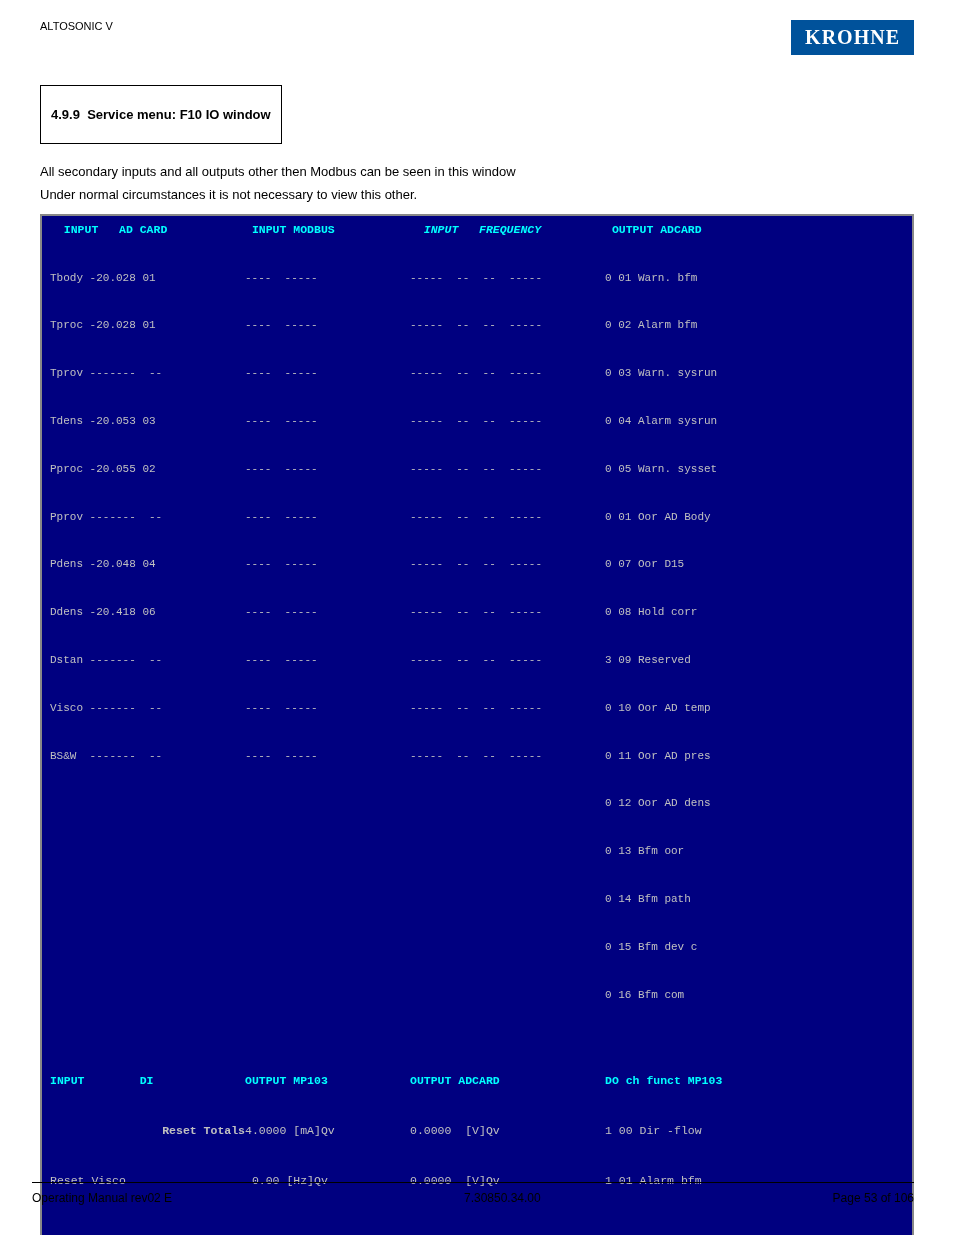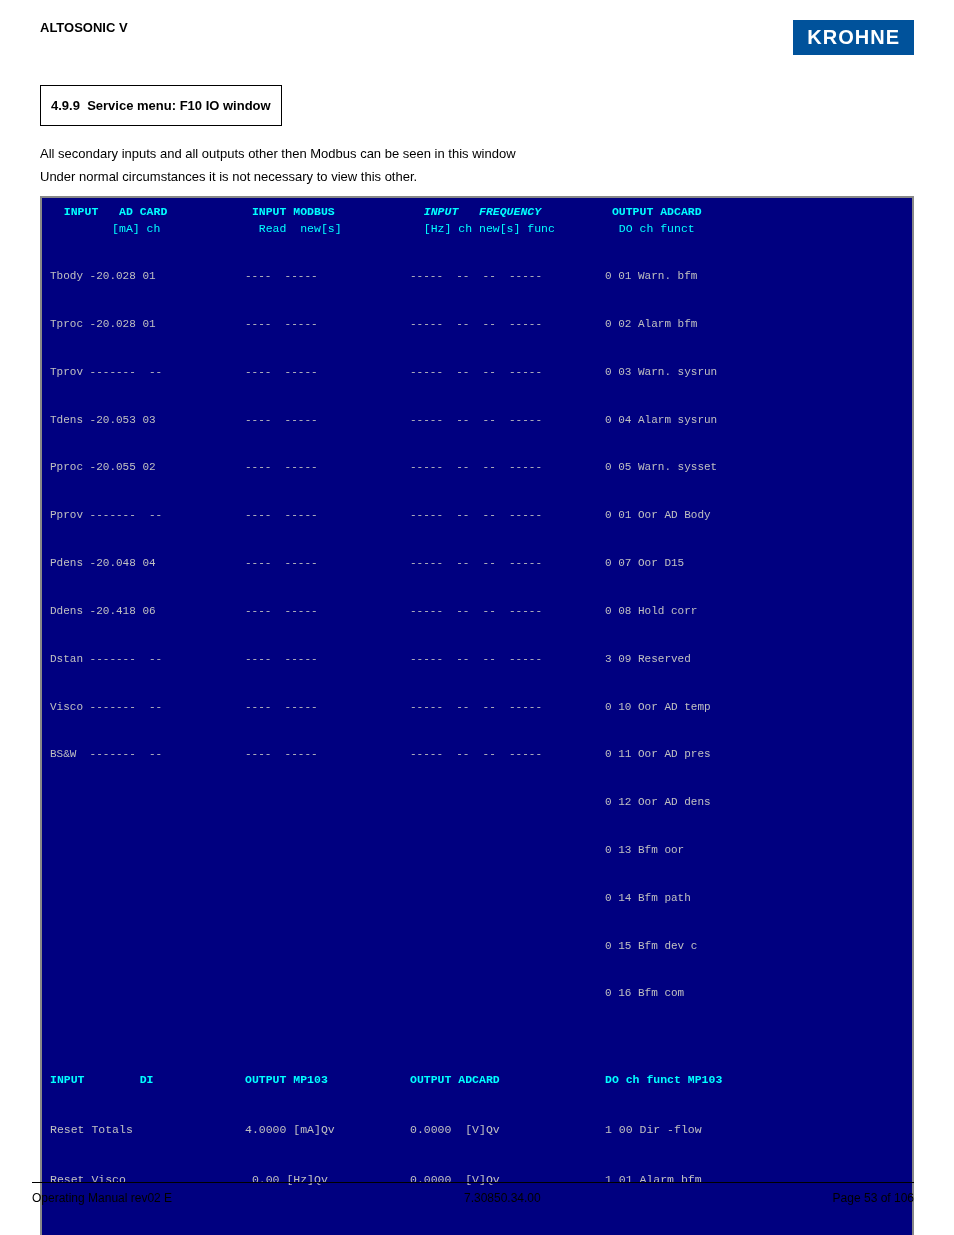--- a/index.html
+++ b/index.html
@@ -14,38 +14,38 @@
     }
 
     
     .header {
       display: flex;
       justify-content: space-between;
       align-items: flex-start;
       margin-bottom: 30px;
     }
     .header-title {
-      font-size: 13px;
-      font-weight: bold;
+      font-size: 11px;
+      font-weight: normal;
     }
     .krohne-logo {
       border: 2px solid #00529b;
       background: #00529b;
       color: #fff;
       font-size: 20px;
       font-weight: bold;
       padding: 4px 12px;
       letter-spacing: 1px;
-      font-family: Liberation Sans, sans-serif;
+      font-family: Liberation Serif, serif;
     }
 
     
     .section-box {
       border: 1px solid #000;
-      padding: 12px 10px;
+      padding: 21px 10px;
       margin-bottom: 10px;
       display: inline-block;
       font-size: 13px;
       font-weight: bold;
     }
 
     .intro-text {
       font-size: 13px;
       margin-bottom: 6px;
     }
@@ -95,26 +95,20 @@
 
 <div class="terminal">
 
   <div style="display:flex; font-family:'Courier New',monospace; font-size:11.5px; white-space:pre; color:#00ffff; font-weight:bold; line-height:1.45;">
     <span style="min-width:195px;">  INPUT   AD CARD </span>
     <span style="min-width:165px;"> INPUT MODBUS    </span>
     <span style="min-width:195px;font-style:italic;">  INPUT   FREQUENCY  </span>
     <span> OUTPUT ADCARD</span>
   </div>
 
-  <div style="display:flex; font-family:'Courier New',monospace; font-size:11.5px; white-space:pre; color:#00ffff; line-height:1.45;">
-    <span style="min-width:195px;">         [mA] ch </span>
-    <span style="min-width:165px;">  Read  new[s]   </span>
-    <span style="min-width:195px;">  [Hz] ch new[s] func </span>
-    <span>  DO ch funct</span>
-  </div>
 
   <div style="display:flex; font-family:'Courier New',monospace; font-size:11px; white-space:pre; line-height:1.45;">
     
     <div style="min-width:195px; color:#c0c0c0;">
       <div>Tbody -20.028 01</div>
       <div>Tproc -20.028 01</div>
       <div>Tprov -------  --</div>
       <div>Tdens -20.053 03</div>
       <div>Pproc -20.055 02</div>
       <div>Pprov -------  --</div>
@@ -170,21 +164,21 @@
       <div>0 14 Bfm path</div>
       <div>0 15 Bfm dev c</div>
       <div>0 16 Bfm com</div>
     </div>
   </div>
 
   <div style="display:flex; font-family:'Courier New',monospace; font-size:11.5px; white-space:pre; margin-top:4px;">
     
     <div style="min-width:195px; color:#00ffff; font-weight:bold;">
       <div>INPUT        DI</div>
-      <div style="color:#c0c0c0; font-weight:normal;">Reset Totals</div>
+      <div style="color:#c0c0c0; font-weight:bold;text-align:right;">Reset Totals</div>
       <div style="color:#c0c0c0; font-weight:normal;">Reset Visco</div>
     </div>
     
     <div style="min-width:165px;">
       <div style="color:#00ffff; font-weight:bold;">OUTPUT MP103</div>
       <div style="color:#c0c0c0;">4.0000 [mA]Qv</div>
       <div style="color:#c0c0c0;"> 0.00 [Hz]Qv</div>
     </div>
     
     <div style="min-width:195px;">

